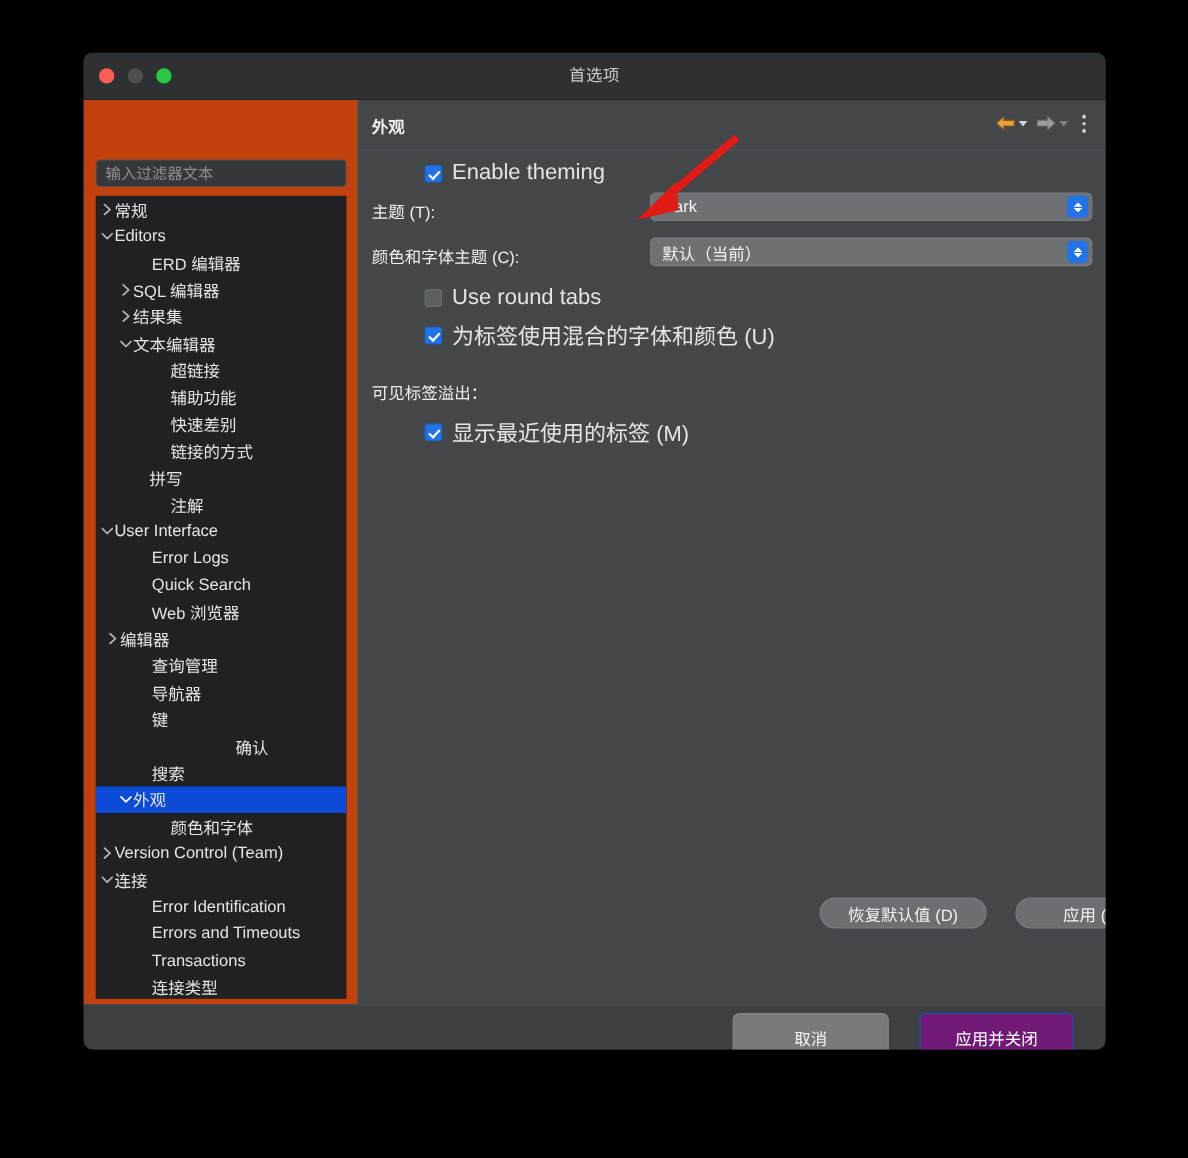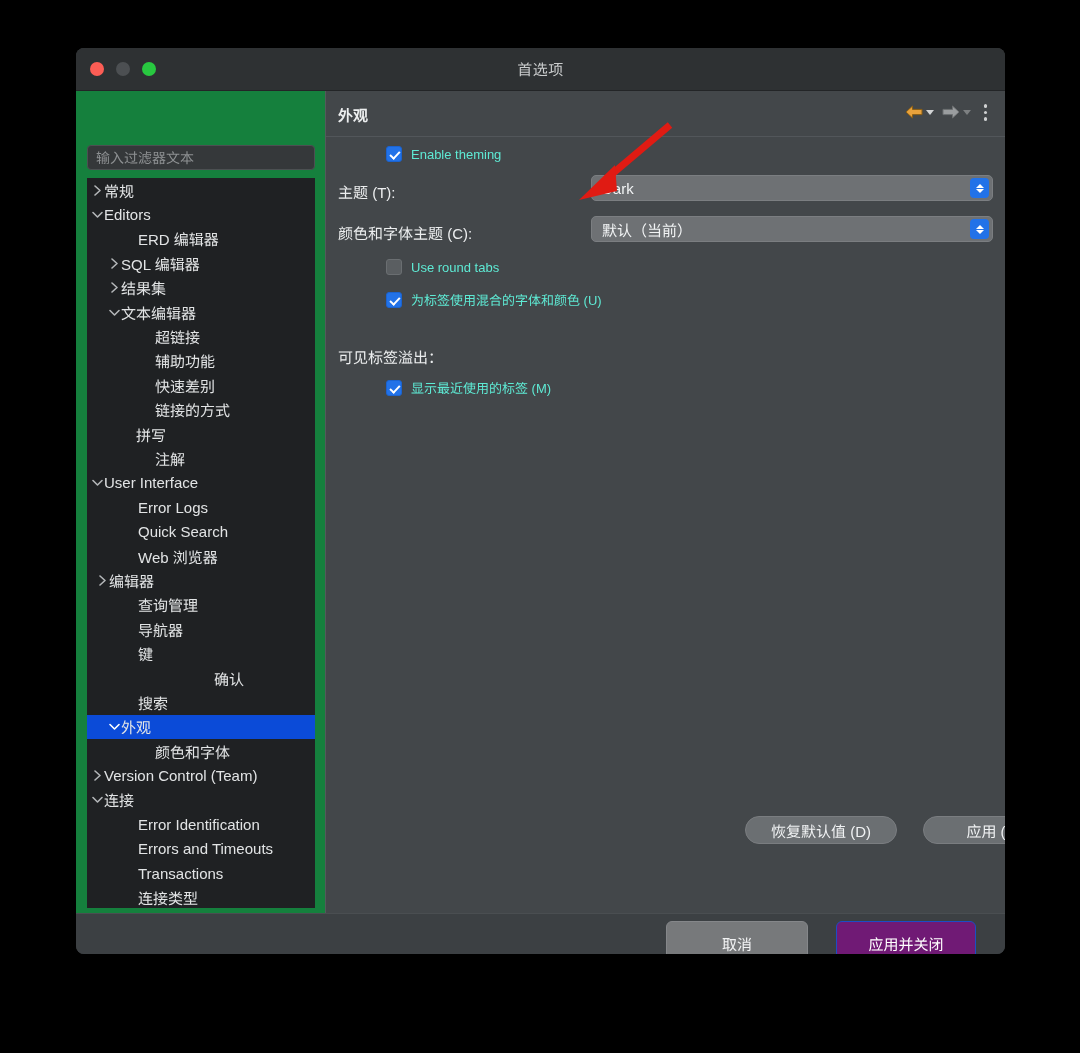--- a/index.html
+++ b/index.html
@@ -78,21 +78,21 @@
     height: 822px;
     background: #3c4043;
   }
 
   
   .sidebar {
     position: absolute;
     left: 0; top: 0;
     width: 249px;
     height: 822px;
-    background: #15803d;
+    background: #c2410c;
   }
   .filter-wrap {
     position: absolute;
     left: 11px;
     top: 54px;
     width: 228px;
     height: 25px;
   }
   .filter-input {
     width: 100%;
@@ -225,22 +225,22 @@
     left: 0;
     top: 46px;
     width: 679px;
     height: 776px;
   }
   .chk-row {
     position: absolute;
     display: flex;
     align-items: center;
     gap: 9px;
-    color: #5eead4;
-    font-size: 13px;
+    color: #e5e5e5;
+    font-size: 20px;
     white-space: nowrap;
     padding-left: 48px;
   }
   .cbx {
     width: 16px; height: 16px;
     border-radius: 3px;
     box-sizing: border-box;
     position: relative;
     flex: 0 0 auto;
   }

